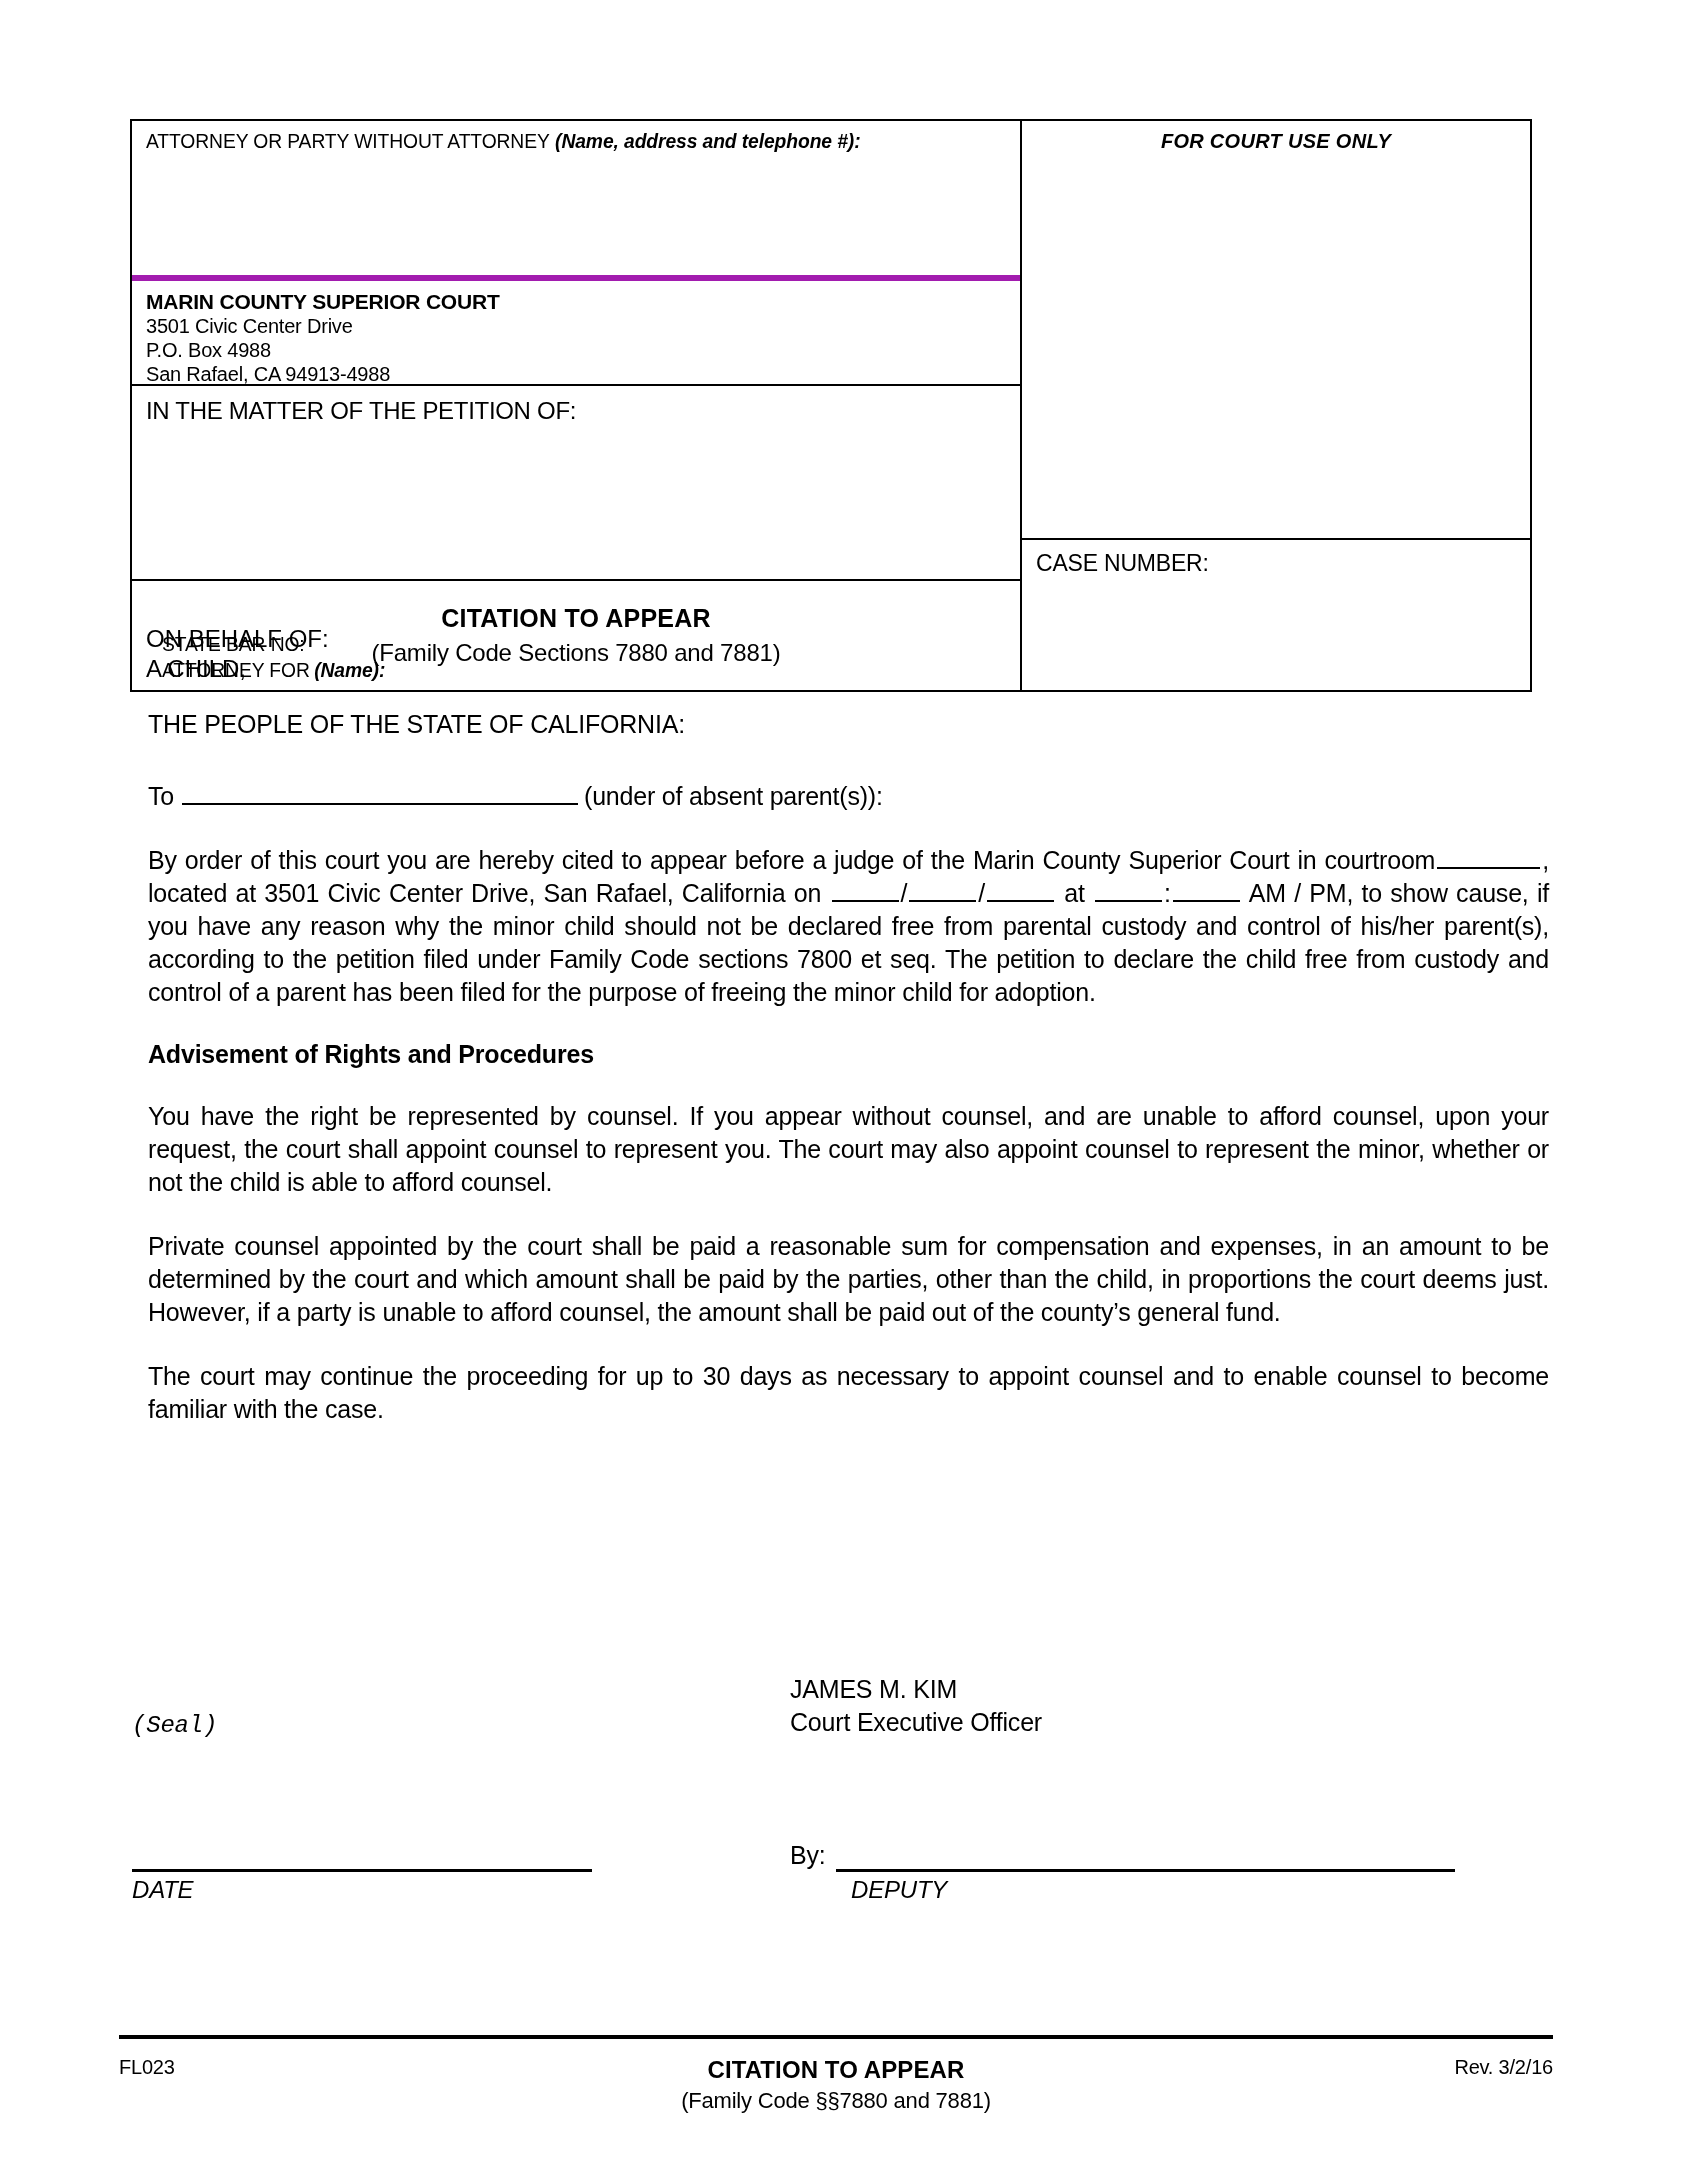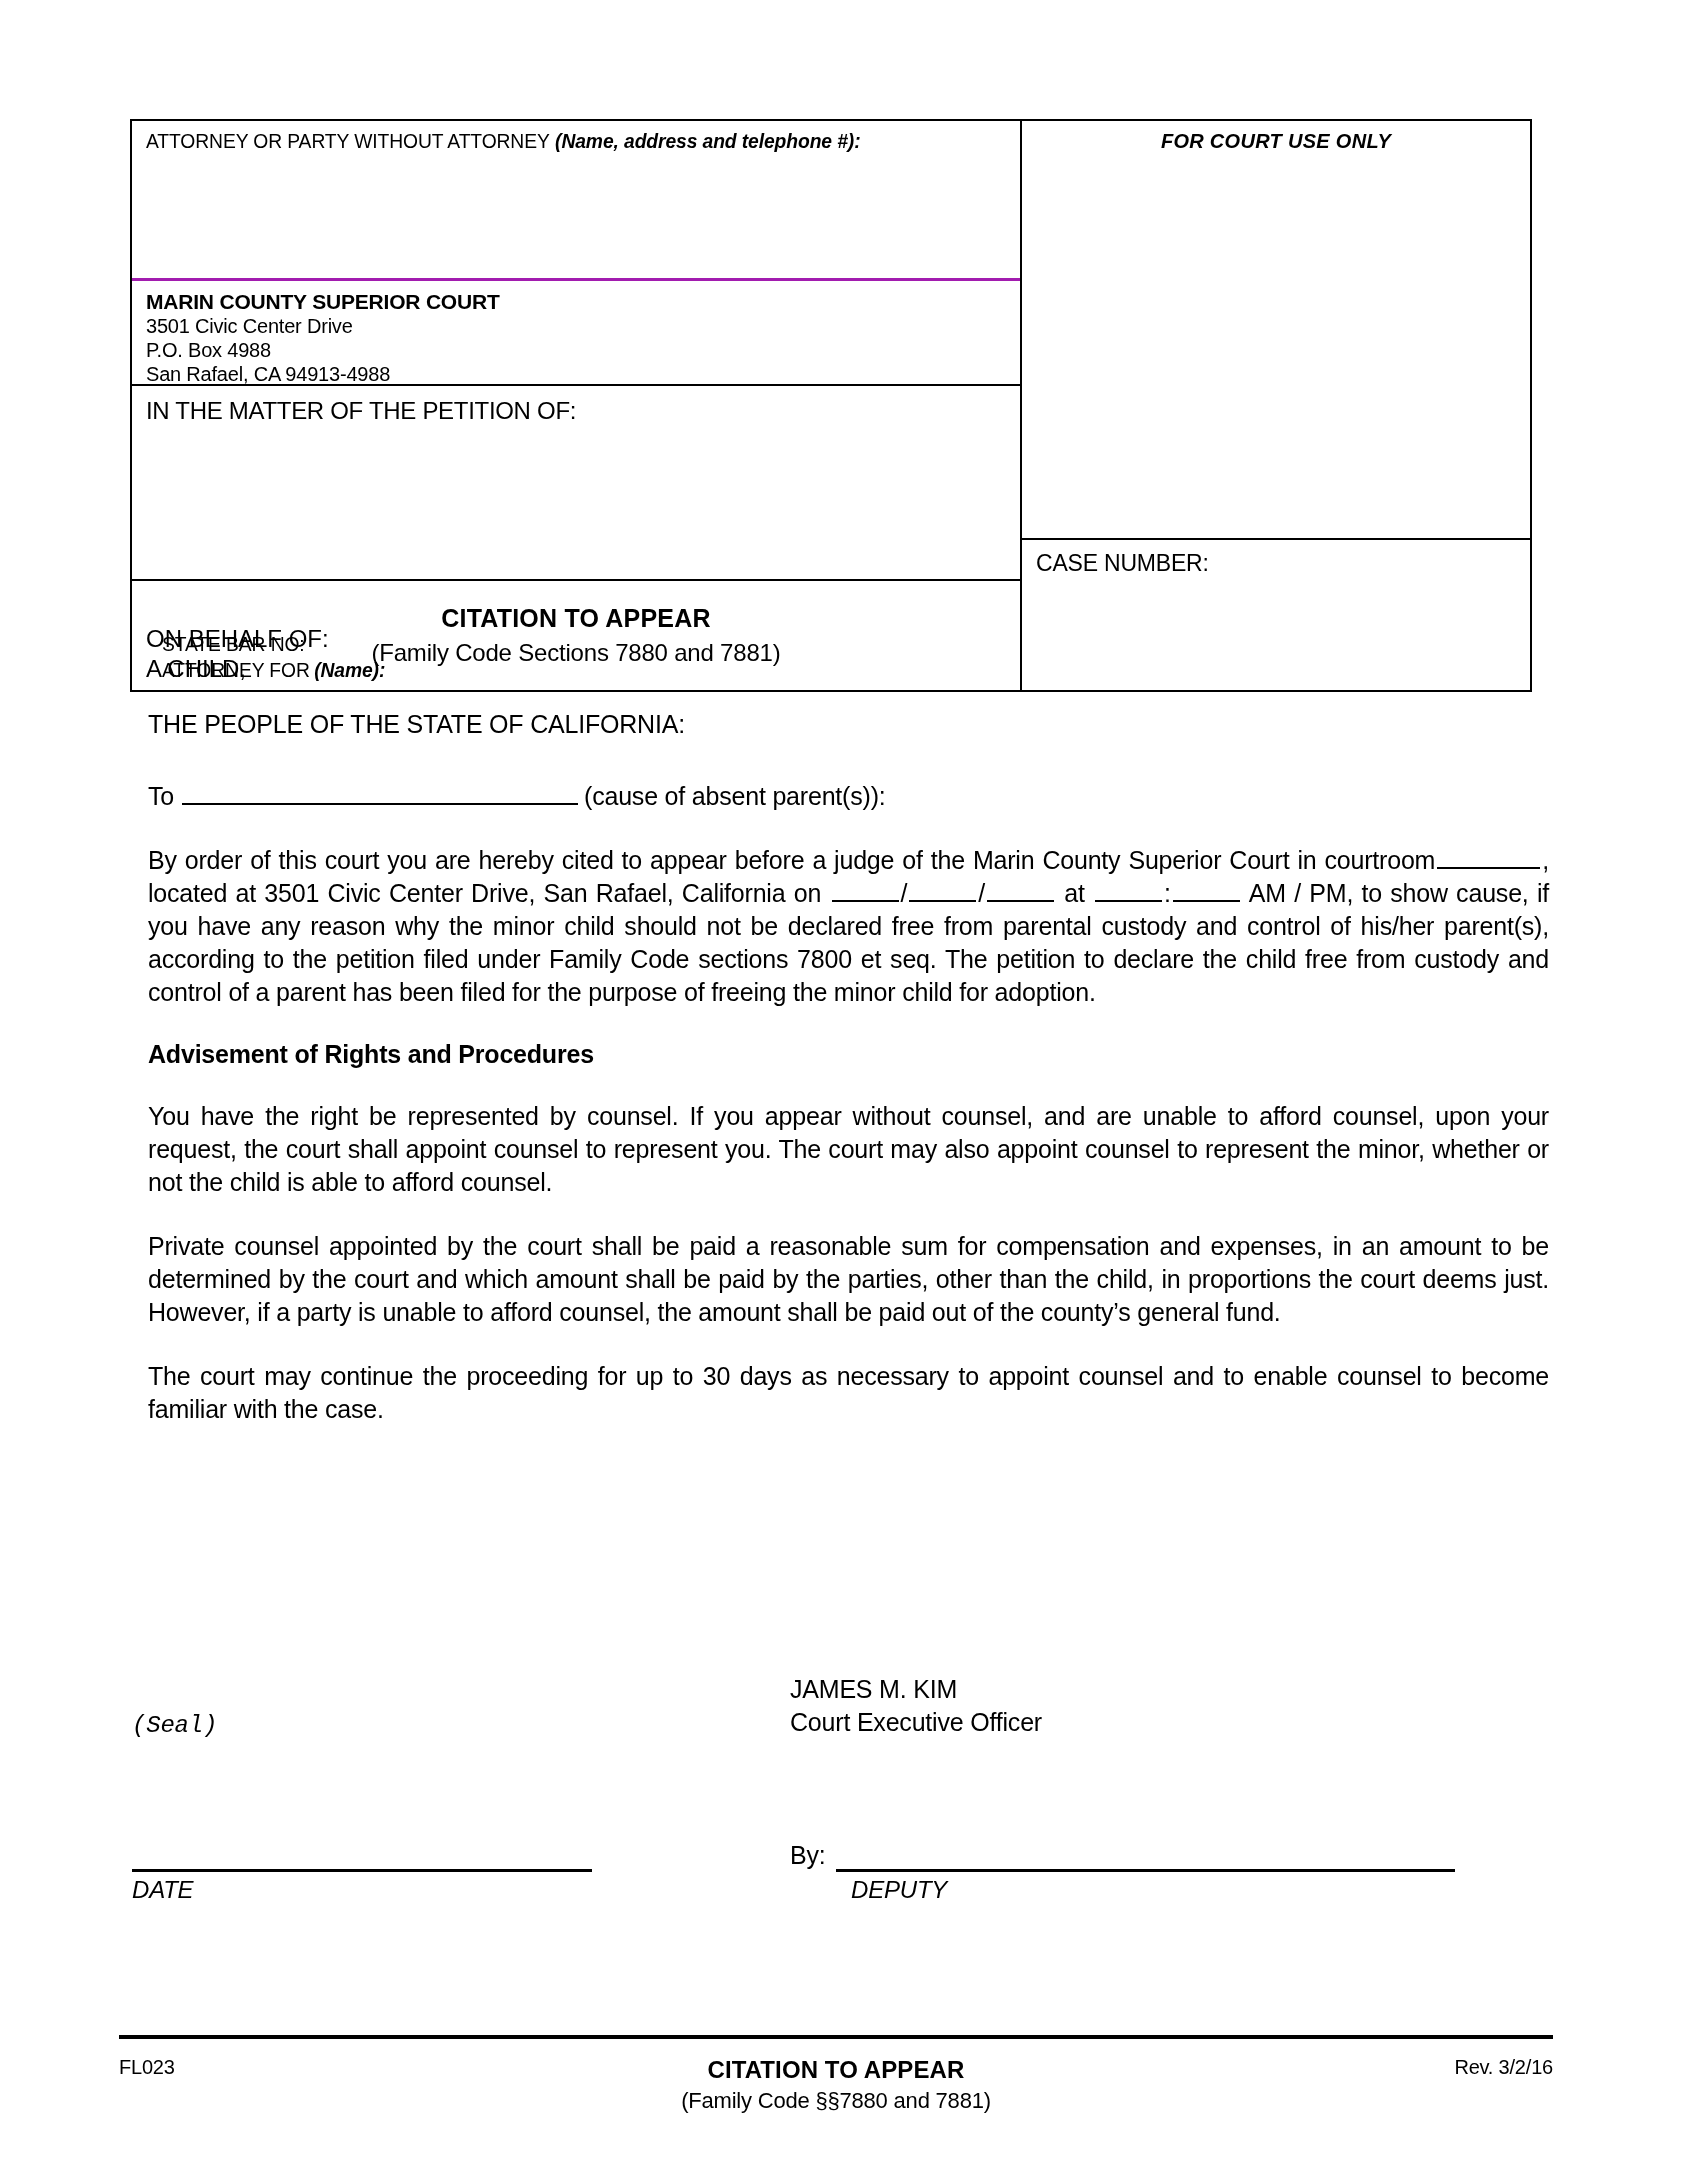--- a/index.html
+++ b/index.html
@@ -42,21 +42,21 @@
     position: relative;
   }
   .cap-right {
     flex: 1;
     box-sizing: border-box;
     position: relative;
   }
 
   .cell-pad { padding: 8px 0 0 14px; }
 
-  .attorney-cell { height: 160px; box-sizing: border-box; border-bottom: 3px solid #a21caf; }
+  .attorney-cell { height: 160px; box-sizing: border-box; border-bottom: 6px solid #a21caf; }
   .court-cell    { height: 105px; box-sizing: border-box; border-bottom: 2px solid #000; padding: 8px 0 0 14px; }
   .matter-cell   { height: 195px; box-sizing: border-box; border-bottom: 2px solid #000; padding: 10px 0 0 14px; }
   .title-cell    { height: 109px; box-sizing: border-box; display: flex; flex-direction: column;
                    align-items: center; justify-content: center; }
   .courtuse-cell { height: 419px; box-sizing: border-box; border-bottom: 2px solid #000;
                    padding-top: 9px; text-align: center; }
   .casenum-cell  { height: 140px; box-sizing: border-box; padding: 10px 0 0 14px; }
 
   .lbl {
     font-size: 19.3px;
@@ -218,21 +218,21 @@
 
   </div>
 
   <div class="body">
 
     <p class="p">THE PEOPLE OF THE STATE OF CALIFORNIA:</p>
 
     <div class="spacer-lg"></div>
 
     <p class="p">
-      <span>To</span><span class="blank blank-name"></span><span>(cause of absent parent(s)):</span>
+      <span>To</span><span class="blank blank-name"></span><span>(under of absent parent(s)):</span>
     </p>
 
     <div class="spacer-md"></div>
 
     <p class="p p-just">
       <span>By order of this court you are hereby cited to appear before a judge of the Marin County Superior Court in courtroom</span><span class="blank blank-room"></span><span>, located at 3501 Civic Center Drive, San Rafael, California on</span>
       <span class="blank blank-date"></span>/<span class="blank blank-date"></span>/<span class="blank blank-date"></span>
       <span>at</span>
       <span class="blank blank-time"></span>:<span class="blank blank-time"></span>
       <span>AM / PM, to show cause, if you have any reason why the minor child should not be declared free from parental custody and control of his/her parent(s), according to the petition filed under Family Code sections 7800 et seq. The petition to declare the child free from custody and control of a parent has been filed for the purpose of freeing the minor child for adoption.</span>

